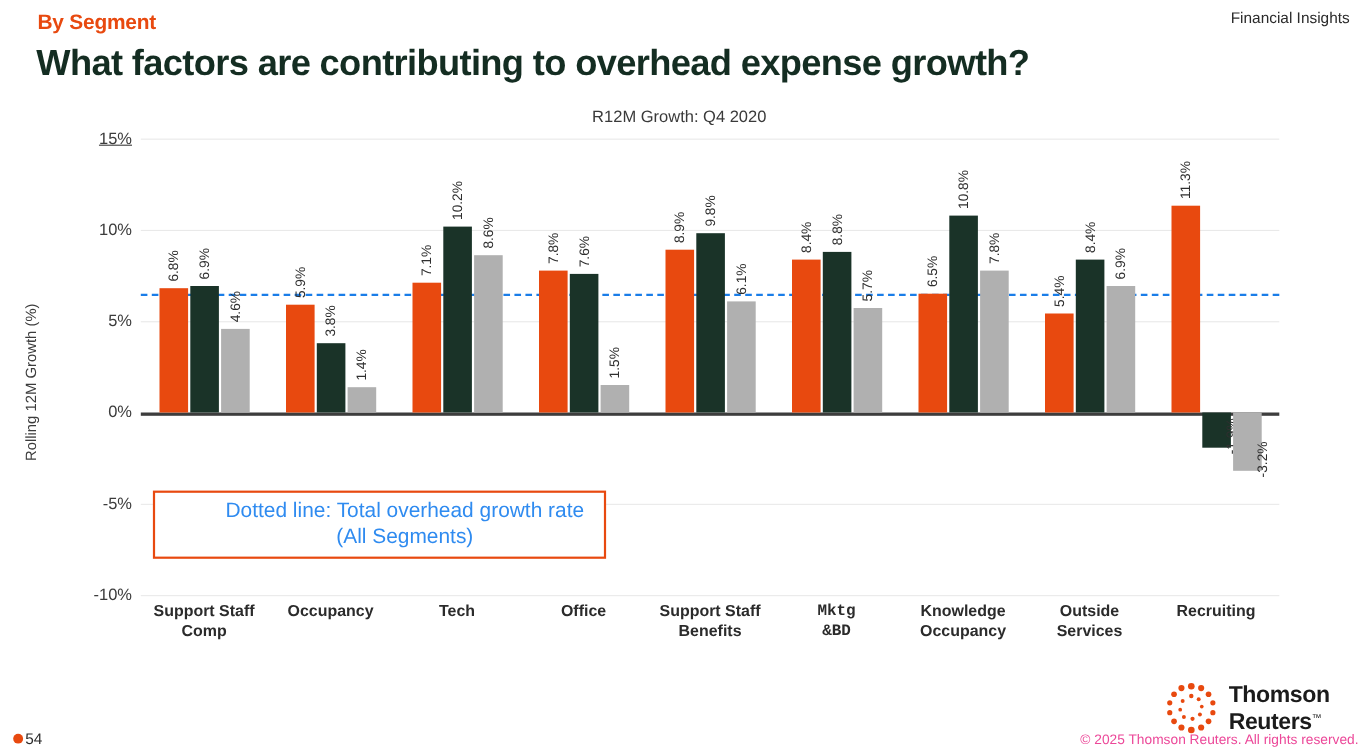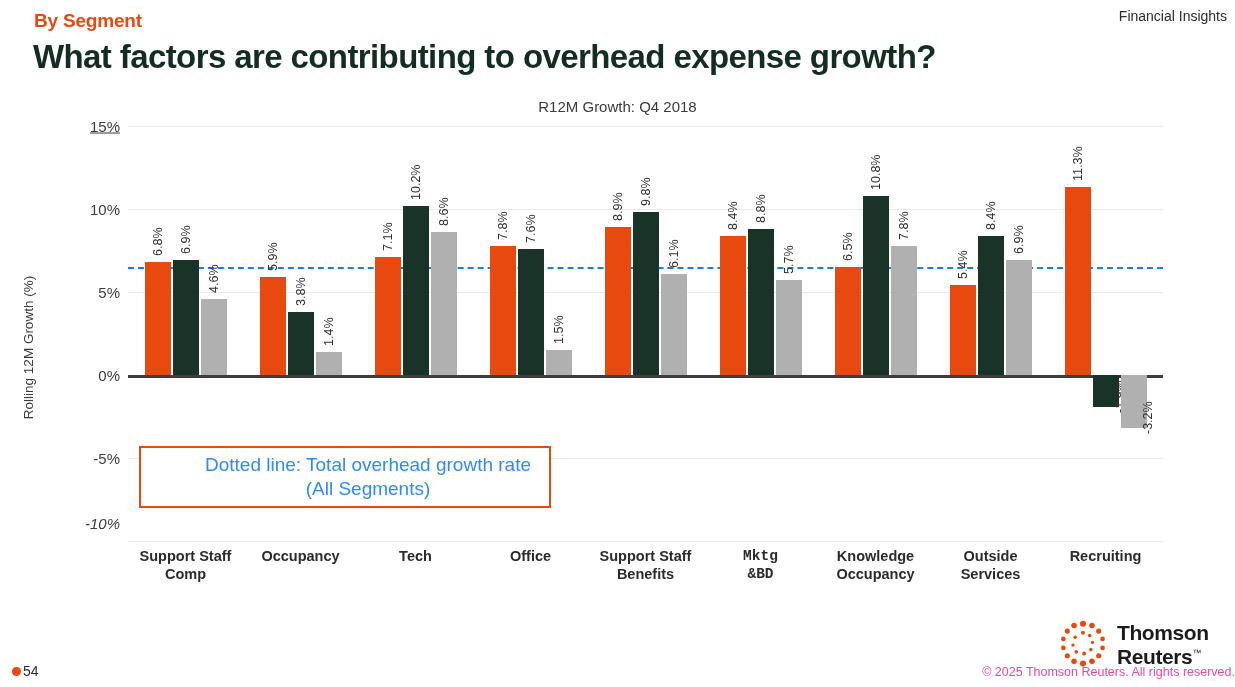--- a/index.html
+++ b/index.html
@@ -132,21 +132,21 @@
 </style>
 </head>
 <body>
 
 <div id="eyebrow">By Segment</div>
 <div id="brand-tag">Financial Insights</div>
 <div id="page-title">What factors are contributing to overhead expense growth?</div>
 
 <div id="chart-area">
 
-  <div id="chart-subtitle">R12M Growth: Q4 2018</div>
+  <div id="chart-subtitle">R12M Growth: Q4 2020</div>
   <div id="y-axis-title">Rolling 12M Growth (%)</div>
 
   <div id="plot">
 
     <div id="grid-layer">
         <div class="gridline" style="top: 0px;"></div>
         <div class="gridline" style="top: 83px;"></div>
         <div class="gridline" style="top: 166px;"></div>
         <div class="gridline zero" style="top: 249px;"></div>
         <div class="gridline" style="top: 332px;"></div>
@@ -228,21 +228,21 @@
         </div>
       </div>
   </div>
 
   <div id="tick-layer">
       <div class="tick-label" style="top: 31px; text-decoration: underline;">15%</div>
       <div class="tick-label" style="top: 114px;">10%</div>
       <div class="tick-label" style="top: 197px;">5%</div>
       <div class="tick-label" style="top: 280px;">0%</div>
       <div class="tick-label" style="top: 363px;">-5%</div>
-      <div class="tick-label" style="top: 428px; font-style: italic;">-10%</div>
+      <div class="tick-label" style="top: 446px;">-10%</div>
     </div>
   <div id="cat-layer">
       <div class="cat-label" style="left: 128px; width: 115px;"><span>Support Staff</span><br><span>Comp</span></div>
       <div class="cat-label" style="left: 243px; width: 115px;"><span>Occupancy</span></div>
       <div class="cat-label" style="left: 358px; width: 115px;"><span>Tech</span></div>
       <div class="cat-label" style="left: 473px; width: 115px;"><span>Office</span></div>
       <div class="cat-label" style="left: 588px; width: 115px;"><span>Support Staff</span><br><span>Benefits</span></div>
       <div class="cat-label" style="left: 703px; width: 115px; font-family: Liberation Mono, monospace;"><span>Mktg</span><br><span>&amp;BD</span></div>
       <div class="cat-label" style="left: 818px; width: 115px;"><span>Knowledge</span><br><span>Occupancy</span></div>
       <div class="cat-label" style="left: 933px; width: 115px;"><span>Outside</span><br><span>Services</span></div>

